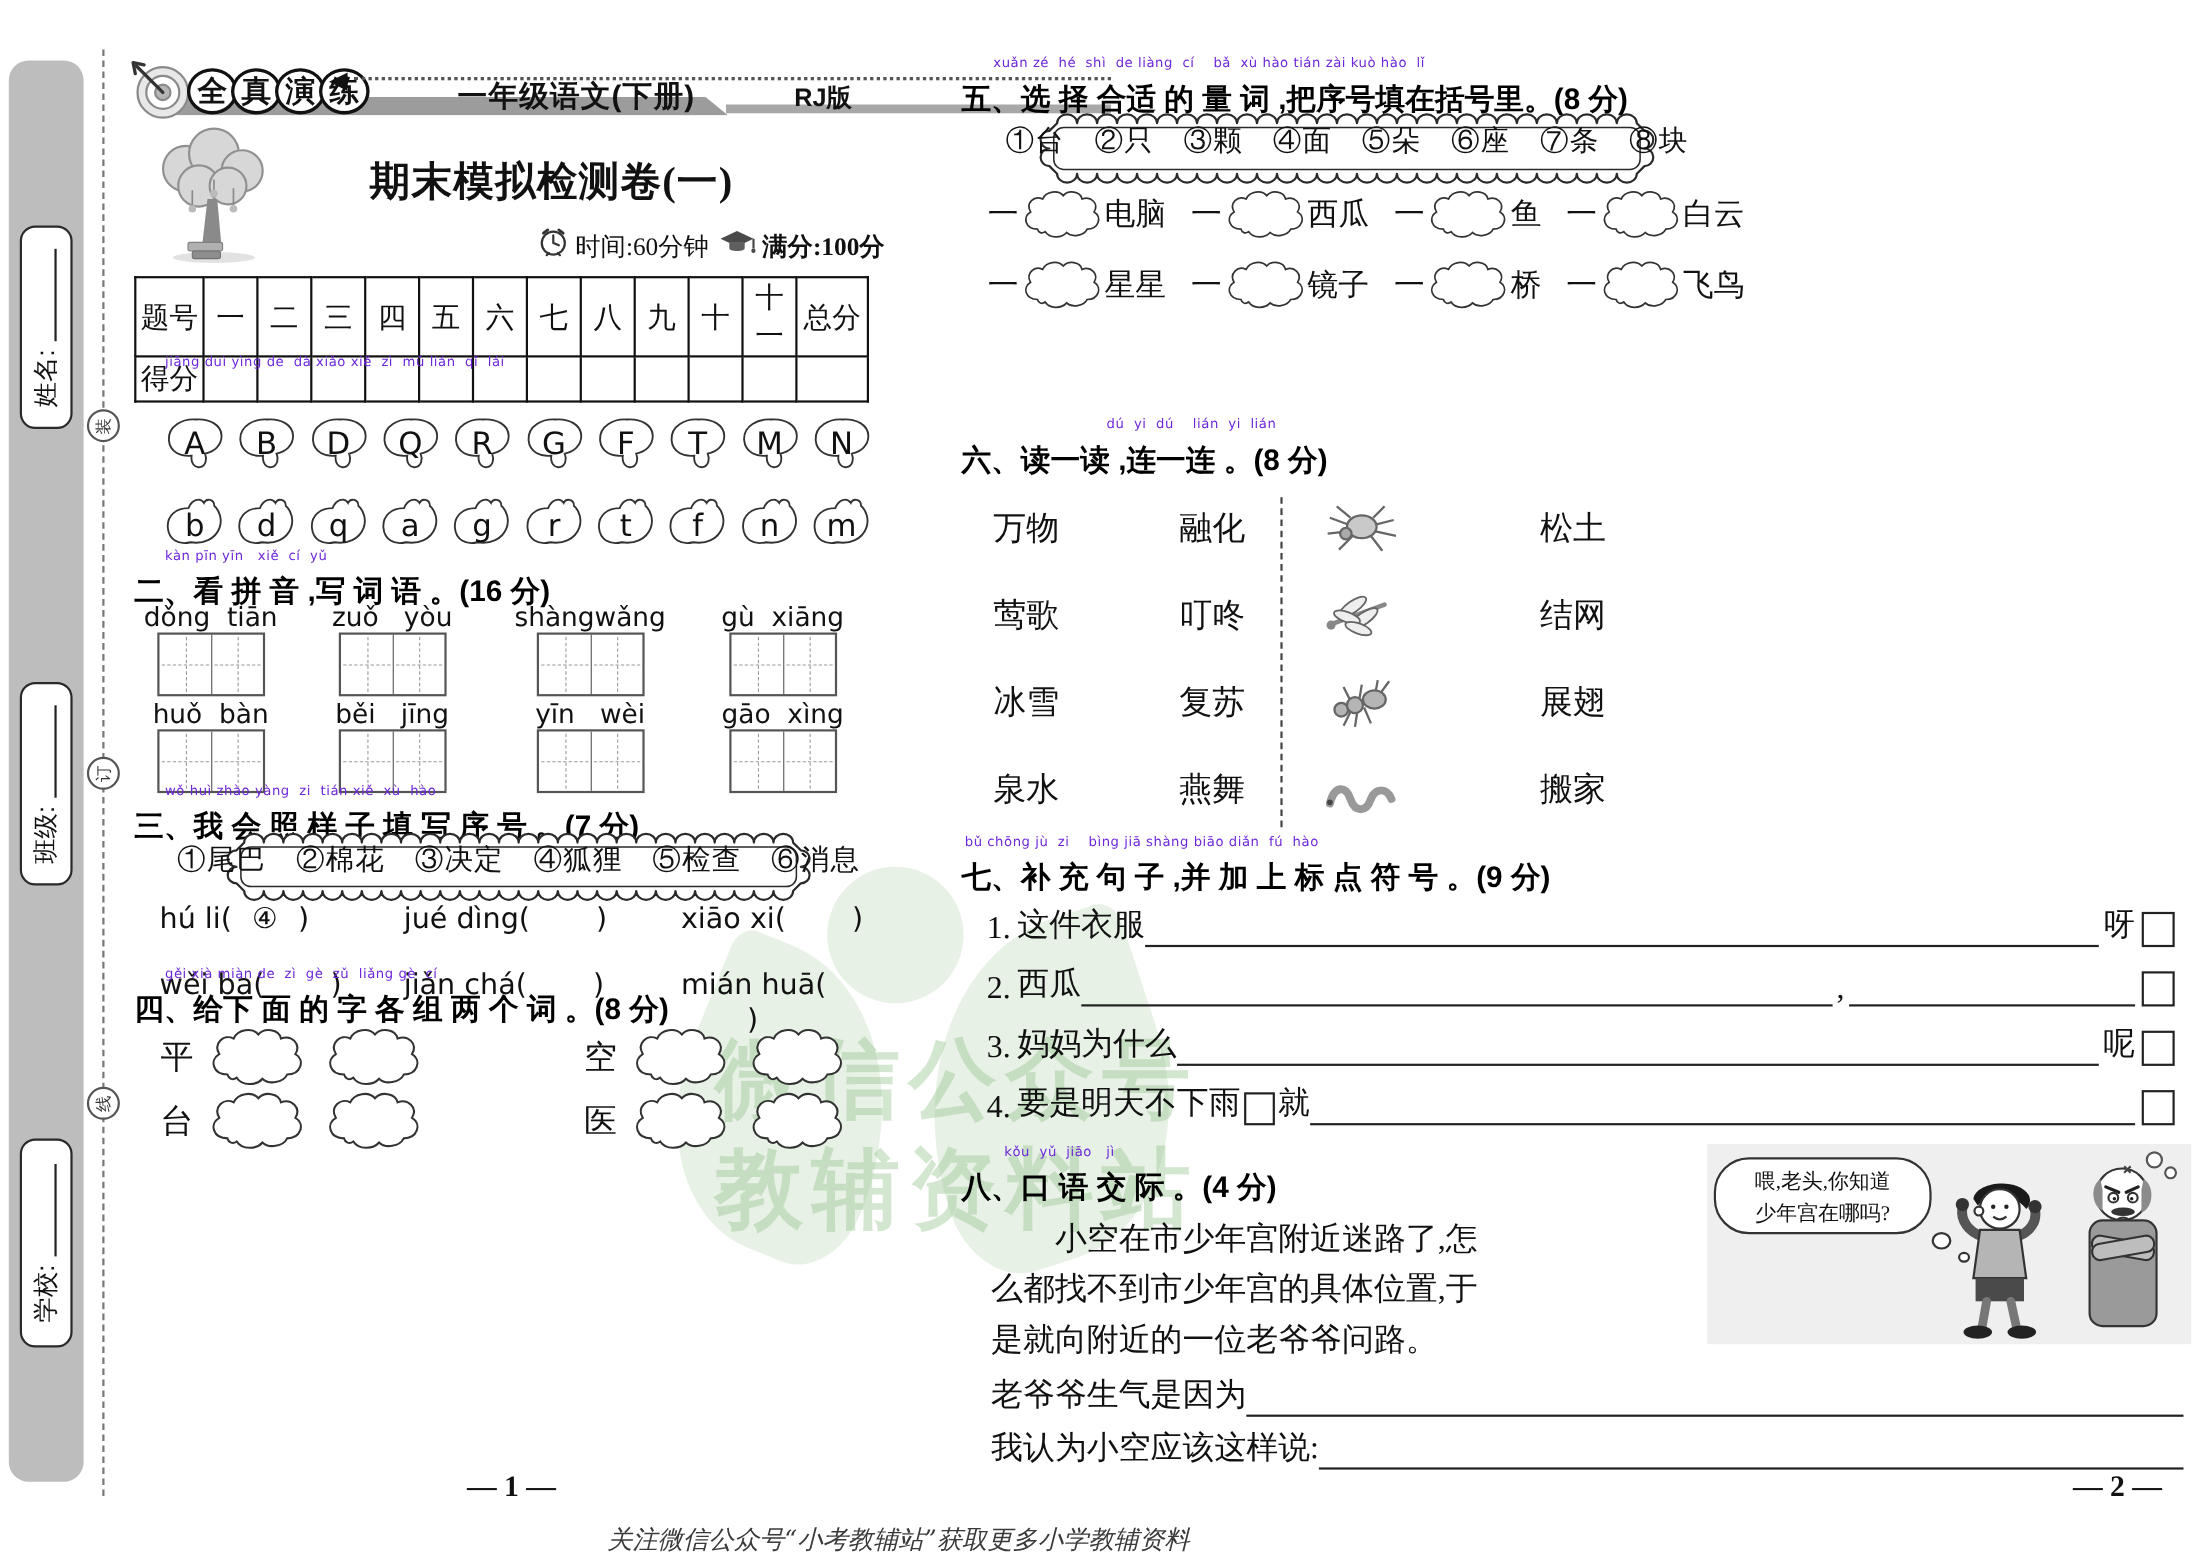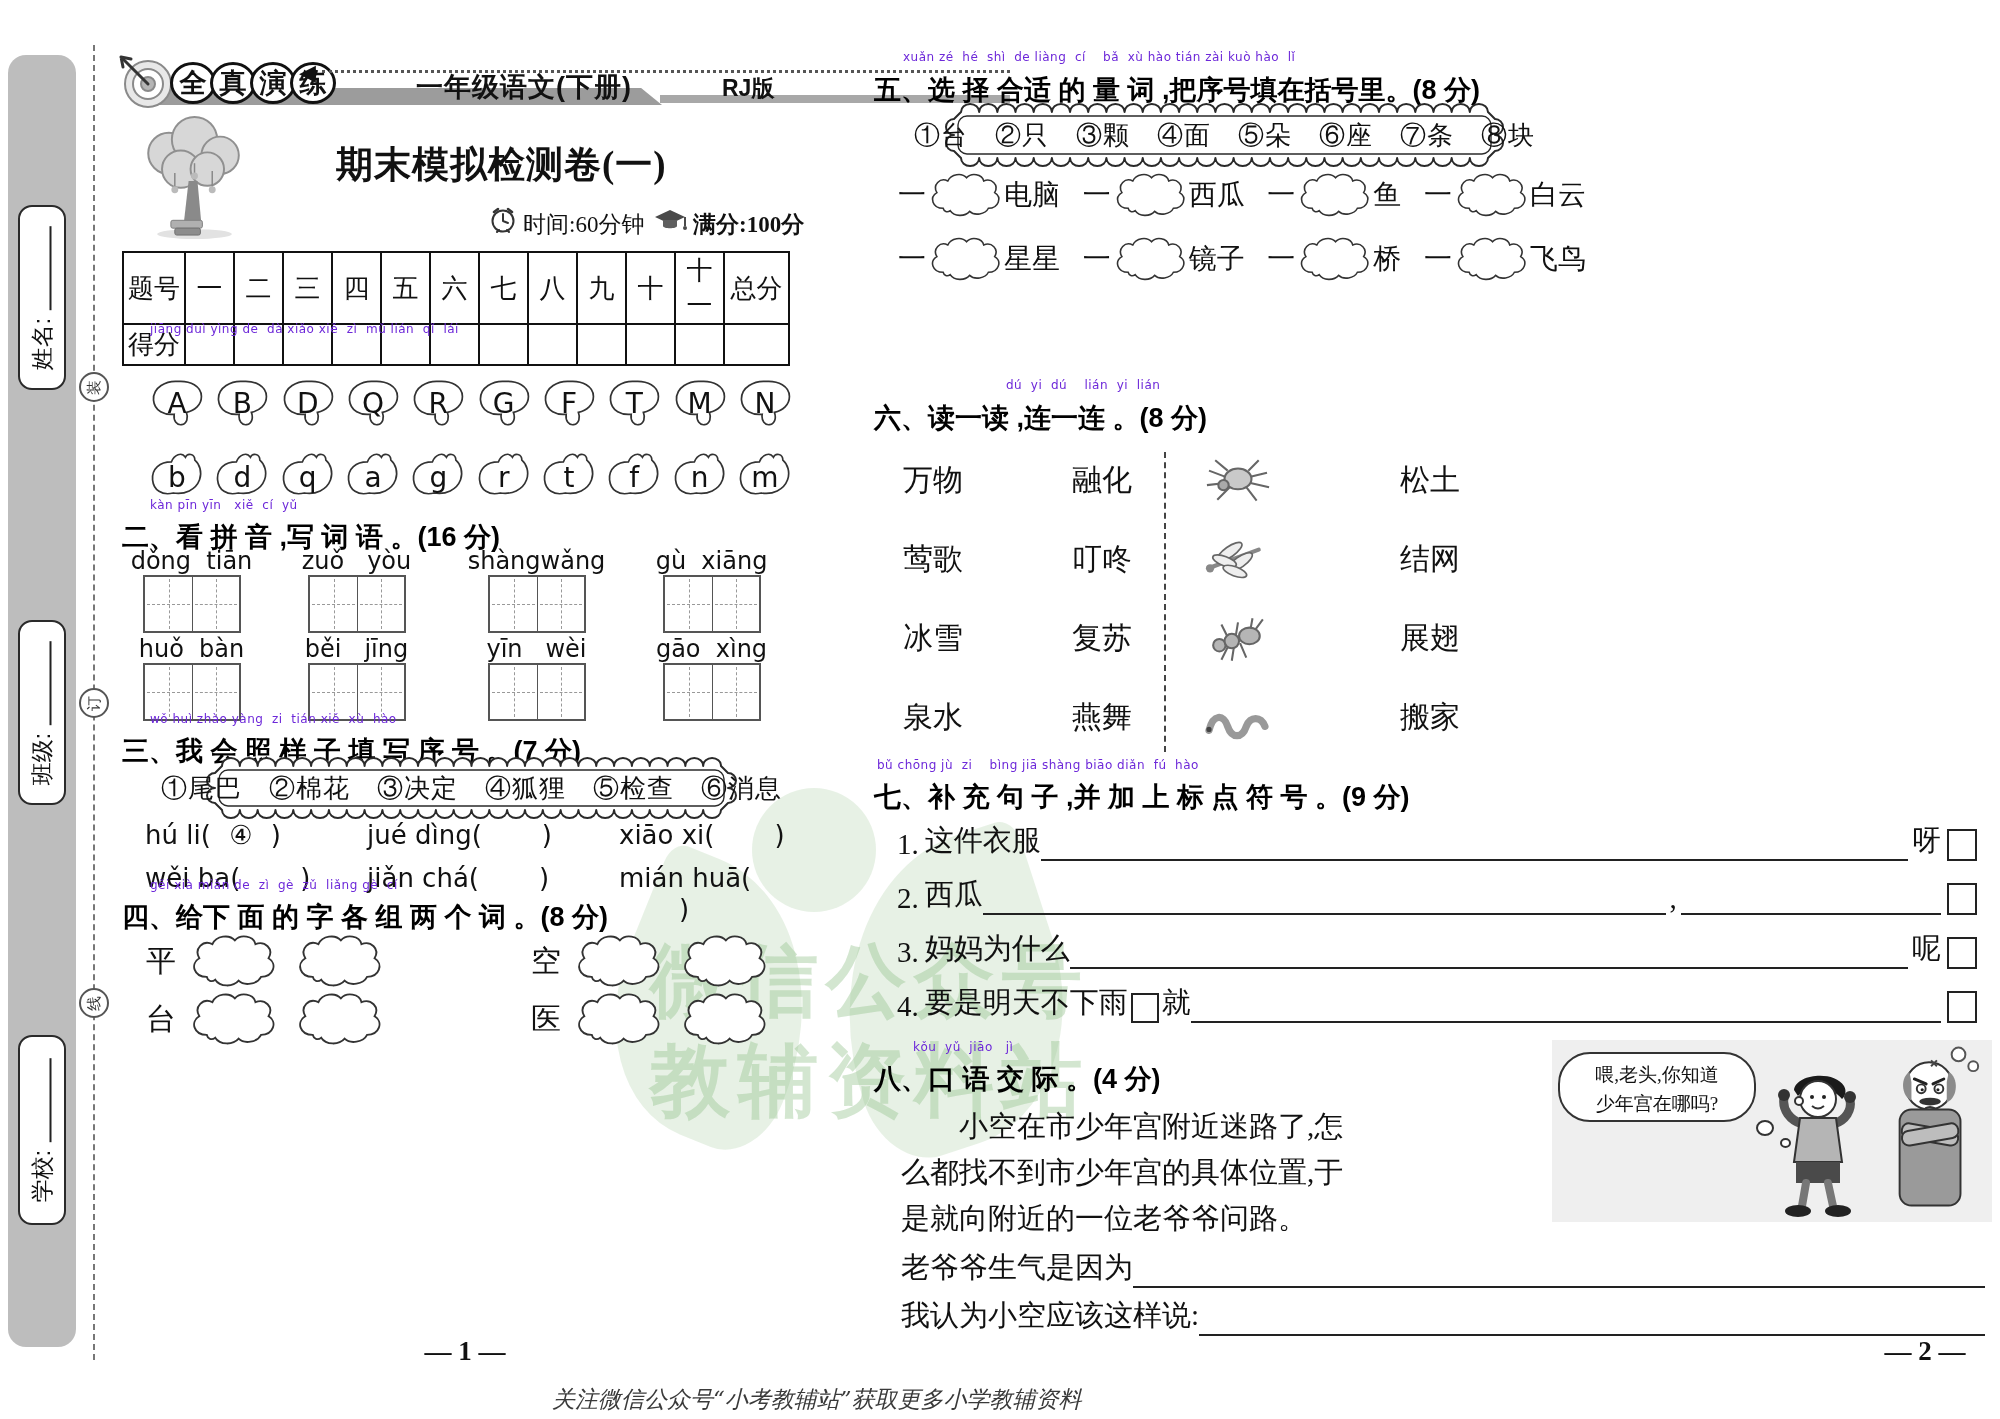--- a/index.html
+++ b/index.html
@@ -43,25 +43,25 @@
 
   
   .pyw { position:absolute; width:97px; display:flex; justify-content:center; white-space:pre; font-family:"DejaVu Sans", sans-serif; font-size:24px; }
   .tzbox { position:absolute; display:flex; border:2px solid #555; background:#fff; }
   .tz { width:47px; height:54px; position:relative; }
   .tz + .tz { border-left:1.5px solid #555; }
   .tz::before { content:''; position:absolute; left:50%; top:2px; bottom:2px; border-left:1.5px dashed #999; }
   .tz::after  { content:''; position:absolute; top:50%; left:2px; right:2px; border-top:1.5px dashed #999; }
 
   
-  .scallop { position:absolute; display:flex; align-items:center; justify-content:center; }
+  .scallop { position:absolute; display:flex; justify-content:center; }
   .scallop > svg { position:absolute; left:-8px; top:-8px; }
   .scallop > span { position:relative; z-index:1; font-family:"Liberation Serif", serif; font-size:26px; letter-spacing:1px; white-space:pre; }
 
-  .q3grid { position:absolute; display:grid; grid-template-columns:222px 252px 1fr; row-gap:12px; font-size:26px; }
+  .q3grid { position:absolute; display:grid; grid-template-columns:222px 252px 1fr; row-gap:29px; font-size:26px; }
   .py26 { font-family:"DejaVu Sans", sans-serif; font-size:26px; }
   .ansbox { display:inline-block; width:60px; text-align:center; font-size:26px; font-family:"Liberation Serif", serif; }
 
   .q4g { position:absolute; display:flex; align-items:center; gap:8px; }
   .q5row { display:flex; justify-content:space-between; }
   .q5i { display:flex; align-items:center; }
 
   .q6col { position:absolute; }
   .q6col > div { height:79px; display:flex; align-items:center; font-family:"Liberation Serif", serif; font-size:30px; }
   .q6icons { position:absolute; }

